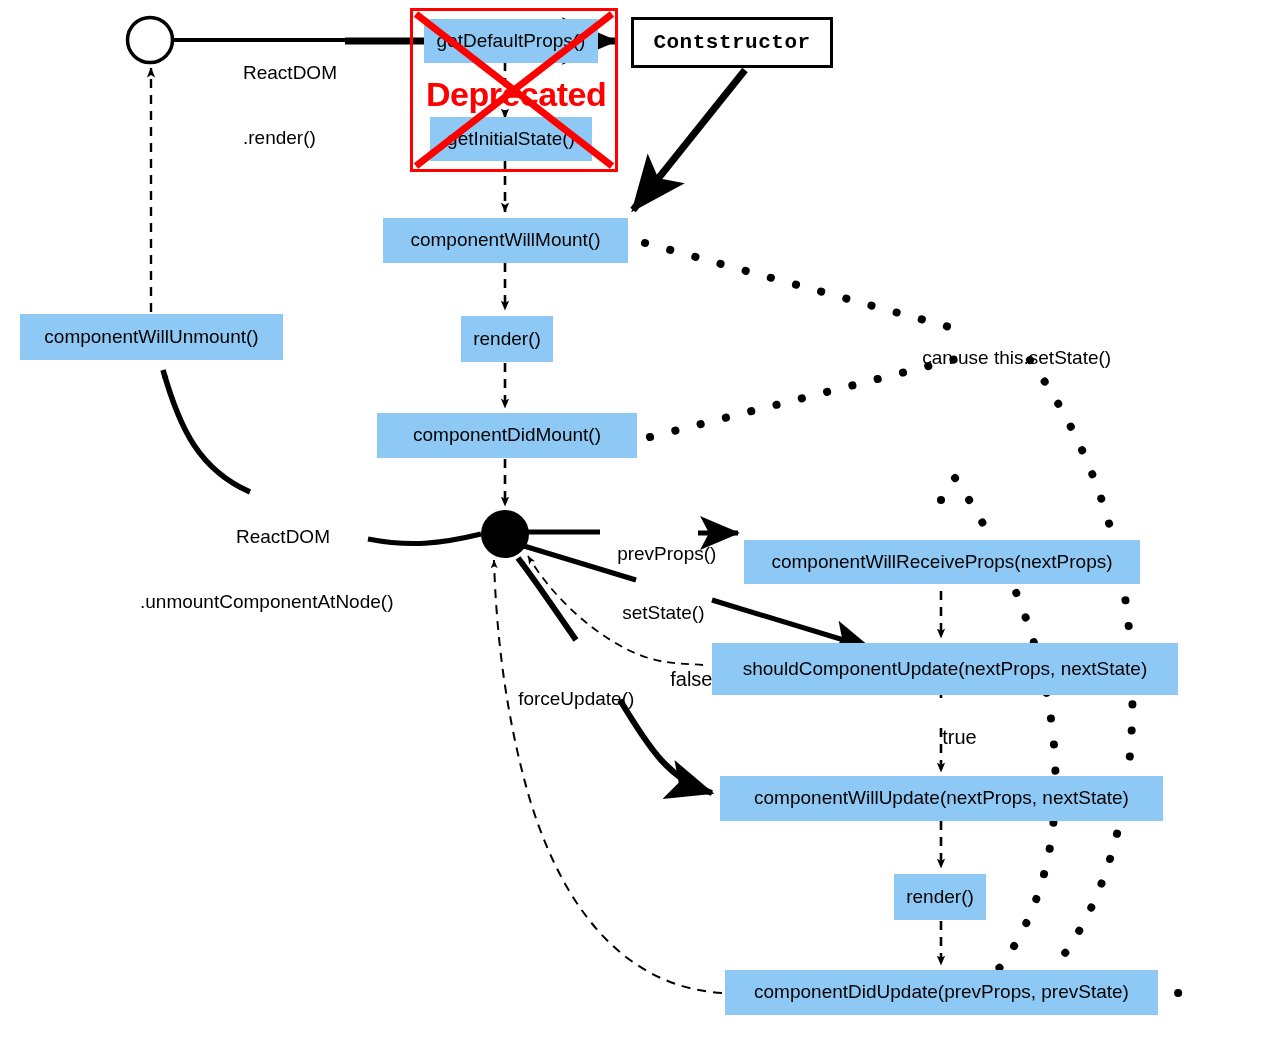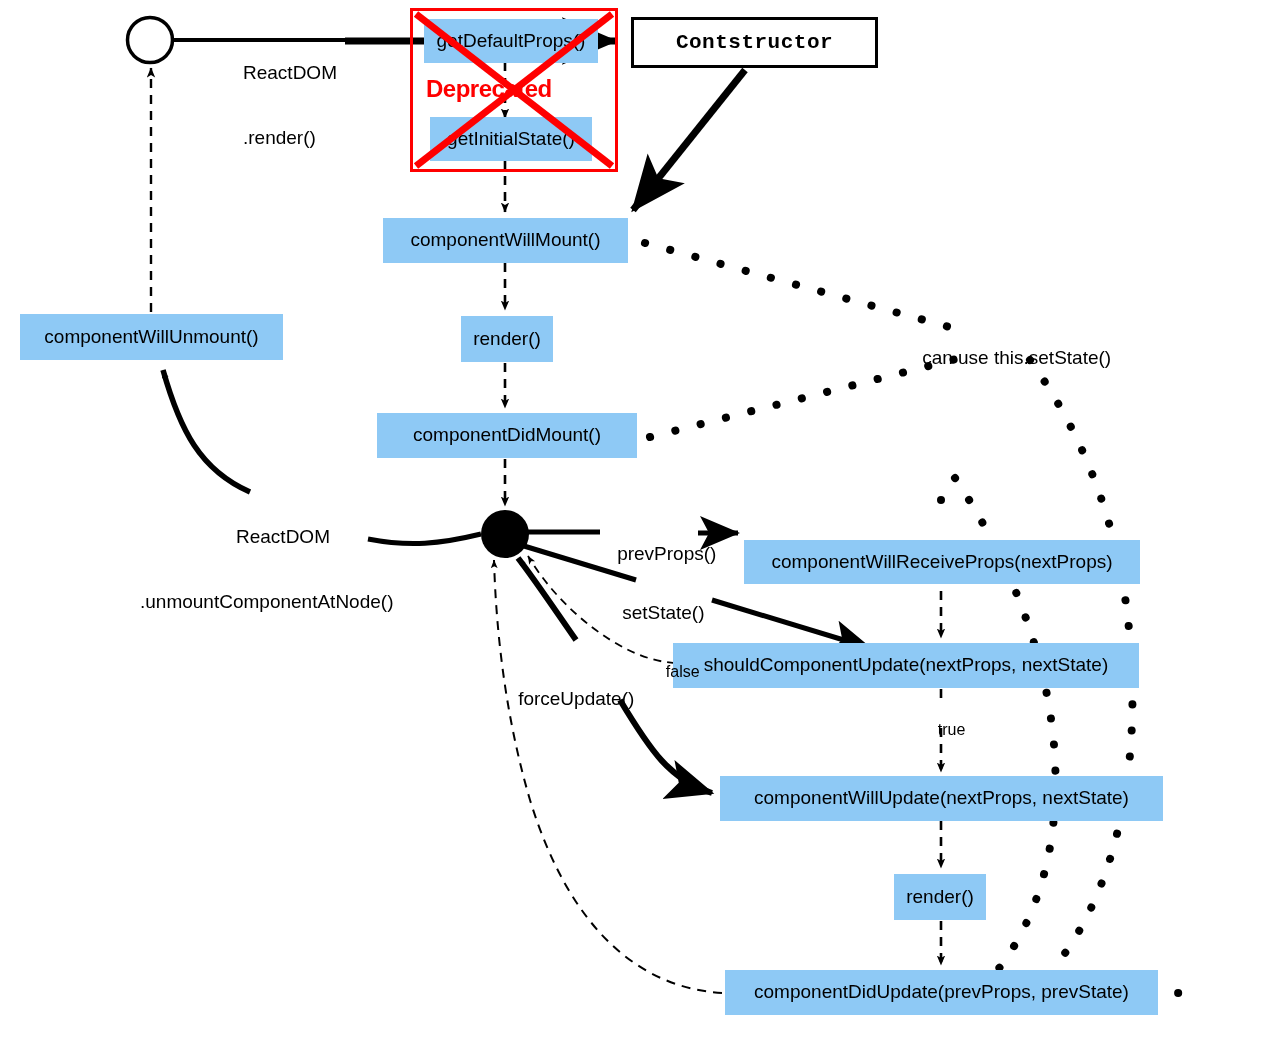--- a/index.html
+++ b/index.html
@@ -48,35 +48,35 @@
     position: absolute;
     color: #000000;
     font-family: "Liberation Sans", sans-serif;
     font-size: 19px;
     line-height: 1.15;
     white-space: pre;
     background: transparent;
     z-index: 4;
   }
   .edge-label.small {
-    font-size: 16px;
+    font-size: 20px;
   }
   .deprecated-group {
     position: absolute;
     border: 3px solid #ff0000;
     box-sizing: border-box;
     background: transparent;
     z-index: 2;
   }
   .deprecated-word {
     position: absolute;
     color: #ff0000;
     font-family: "Liberation Sans", sans-serif;
     font-weight: bold;
-    font-size: 24px;
+    font-size: 34px;
     letter-spacing: -0.5px;
     z-index: 6;
     white-space: nowrap;
     text-align: right;
   }
   #cross-overlay {
     position: absolute;
     z-index: 5;
     pointer-events: none;
   }
@@ -174,21 +174,21 @@
 
   <svg id="cross-overlay" style="left:410px; top:8px; width:208px; height:164px;" viewBox="0 0 208 164">
     <line x1="6" y1="6" x2="202" y2="158" stroke="#ff0000" stroke-width="7"></line>
     <line x1="202" y1="6" x2="6" y2="158" stroke="#ff0000" stroke-width="7"></line>
   </svg>
 
   <div class="deprecated-word" style="left:426px; top:75px;">
     <span>Deprecated</span>
   </div>
 
-  <div class="node plain" style="left:631px; top:17px; width:247px; height:51px;">
+  <div class="node plain" style="left:631px; top:17px; width:202px; height:51px;">
     <span>Contstructor</span>
   </div>
 
   <div class="node" style="left:383px; top:218px; width:245px; height:45px;">
     <span>componentWillMount()</span>
   </div>
 
   <div class="node" style="left:461px; top:316px; width:92px; height:46px;">
     <span>render()</span>
   </div>
@@ -198,21 +198,21 @@
   </div>
 
   <div class="node" style="left:377px; top:413px; width:260px; height:45px;">
     <span>componentDidMount()</span>
   </div>
 
   <div class="node" style="left:744px; top:540px; width:396px; height:44px;">
     <span>componentWillReceiveProps(nextProps)</span>
   </div>
 
-  <div class="node" style="left:673px; top:643px; width:466px; height:45px;align-items:center;">
+  <div class="node" style="left:712px; top:643px; width:466px; height:52px;align-items:center;">
     <span>shouldComponentUpdate(nextProps, nextState)</span>
   </div>
 
   <div class="node" style="left:720px; top:776px; width:443px; height:45px;">
     <span>componentWillUpdate(nextProps, nextState)</span>
   </div>
 
   <div class="node" style="left:894px; top:874px; width:92px; height:46px;">
     <span>render()</span>
   </div>

